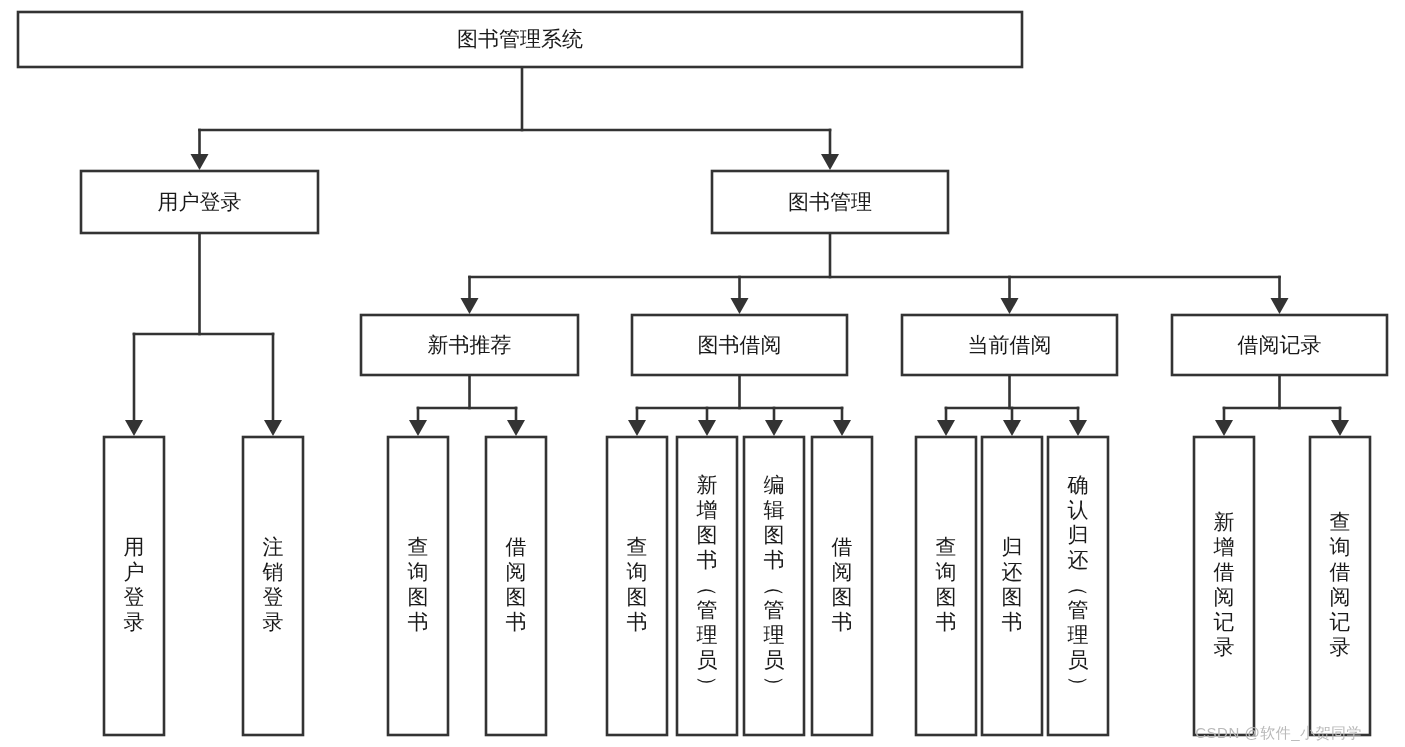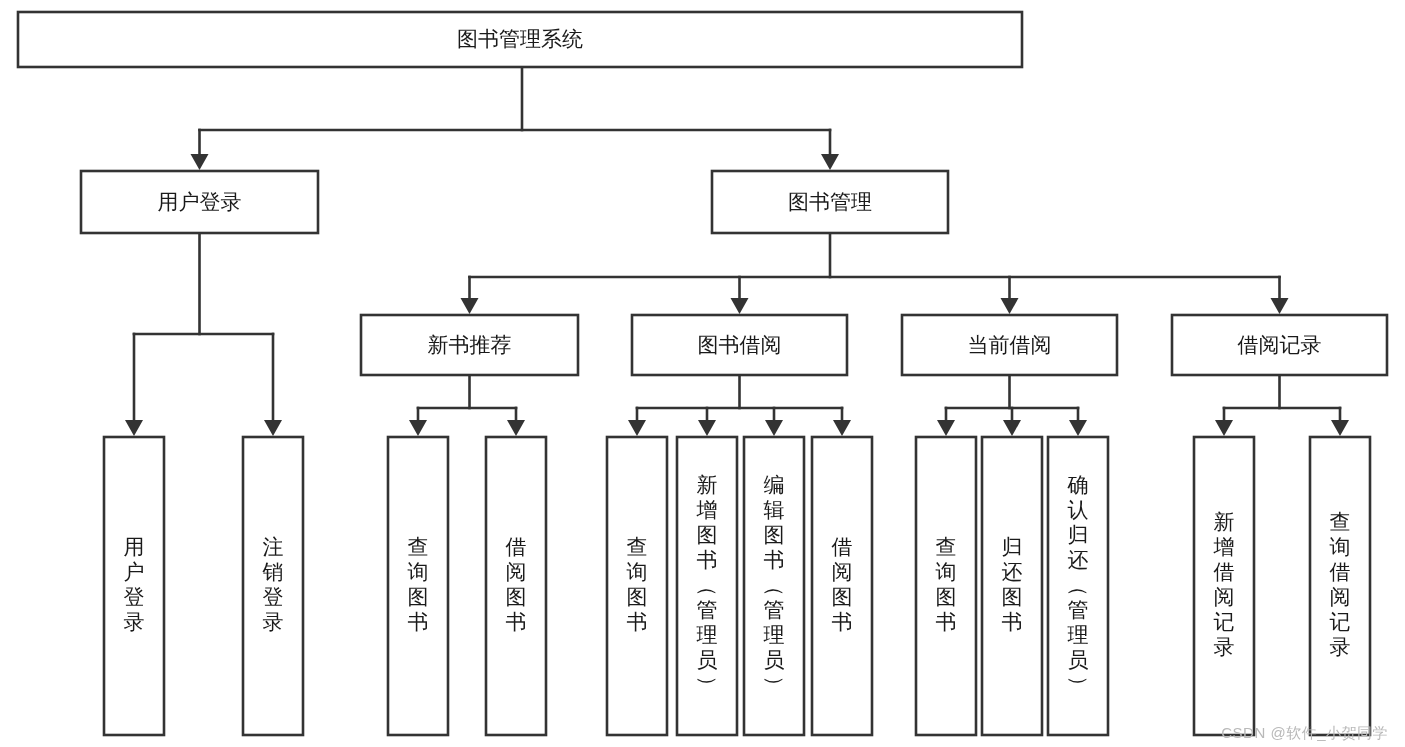--- a/index.html
+++ b/index.html
@@ -12,21 +12,20 @@
     width: 1405px;
     height: 747px;
     font-family: "Liberation Sans", "DejaVu Sans", sans-serif;
     overflow: hidden;
     position: relative;
   }
   #diagram-root {
     position: relative;
     width: 1372px;
     height: 747px;
-    padding-left: 26px;
   }
   svg#chart-svg {
     position: absolute;
     left: 0;
     top: 0;
     width: 1405px;
     height: 747px;
     display: block;
   }
   .node-rect {

